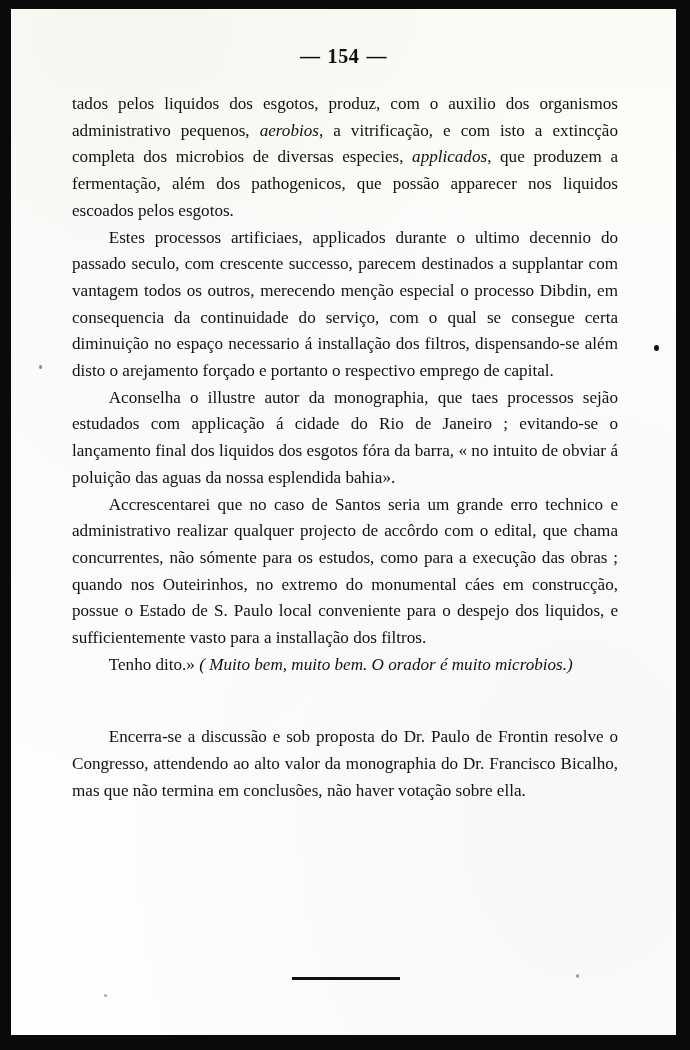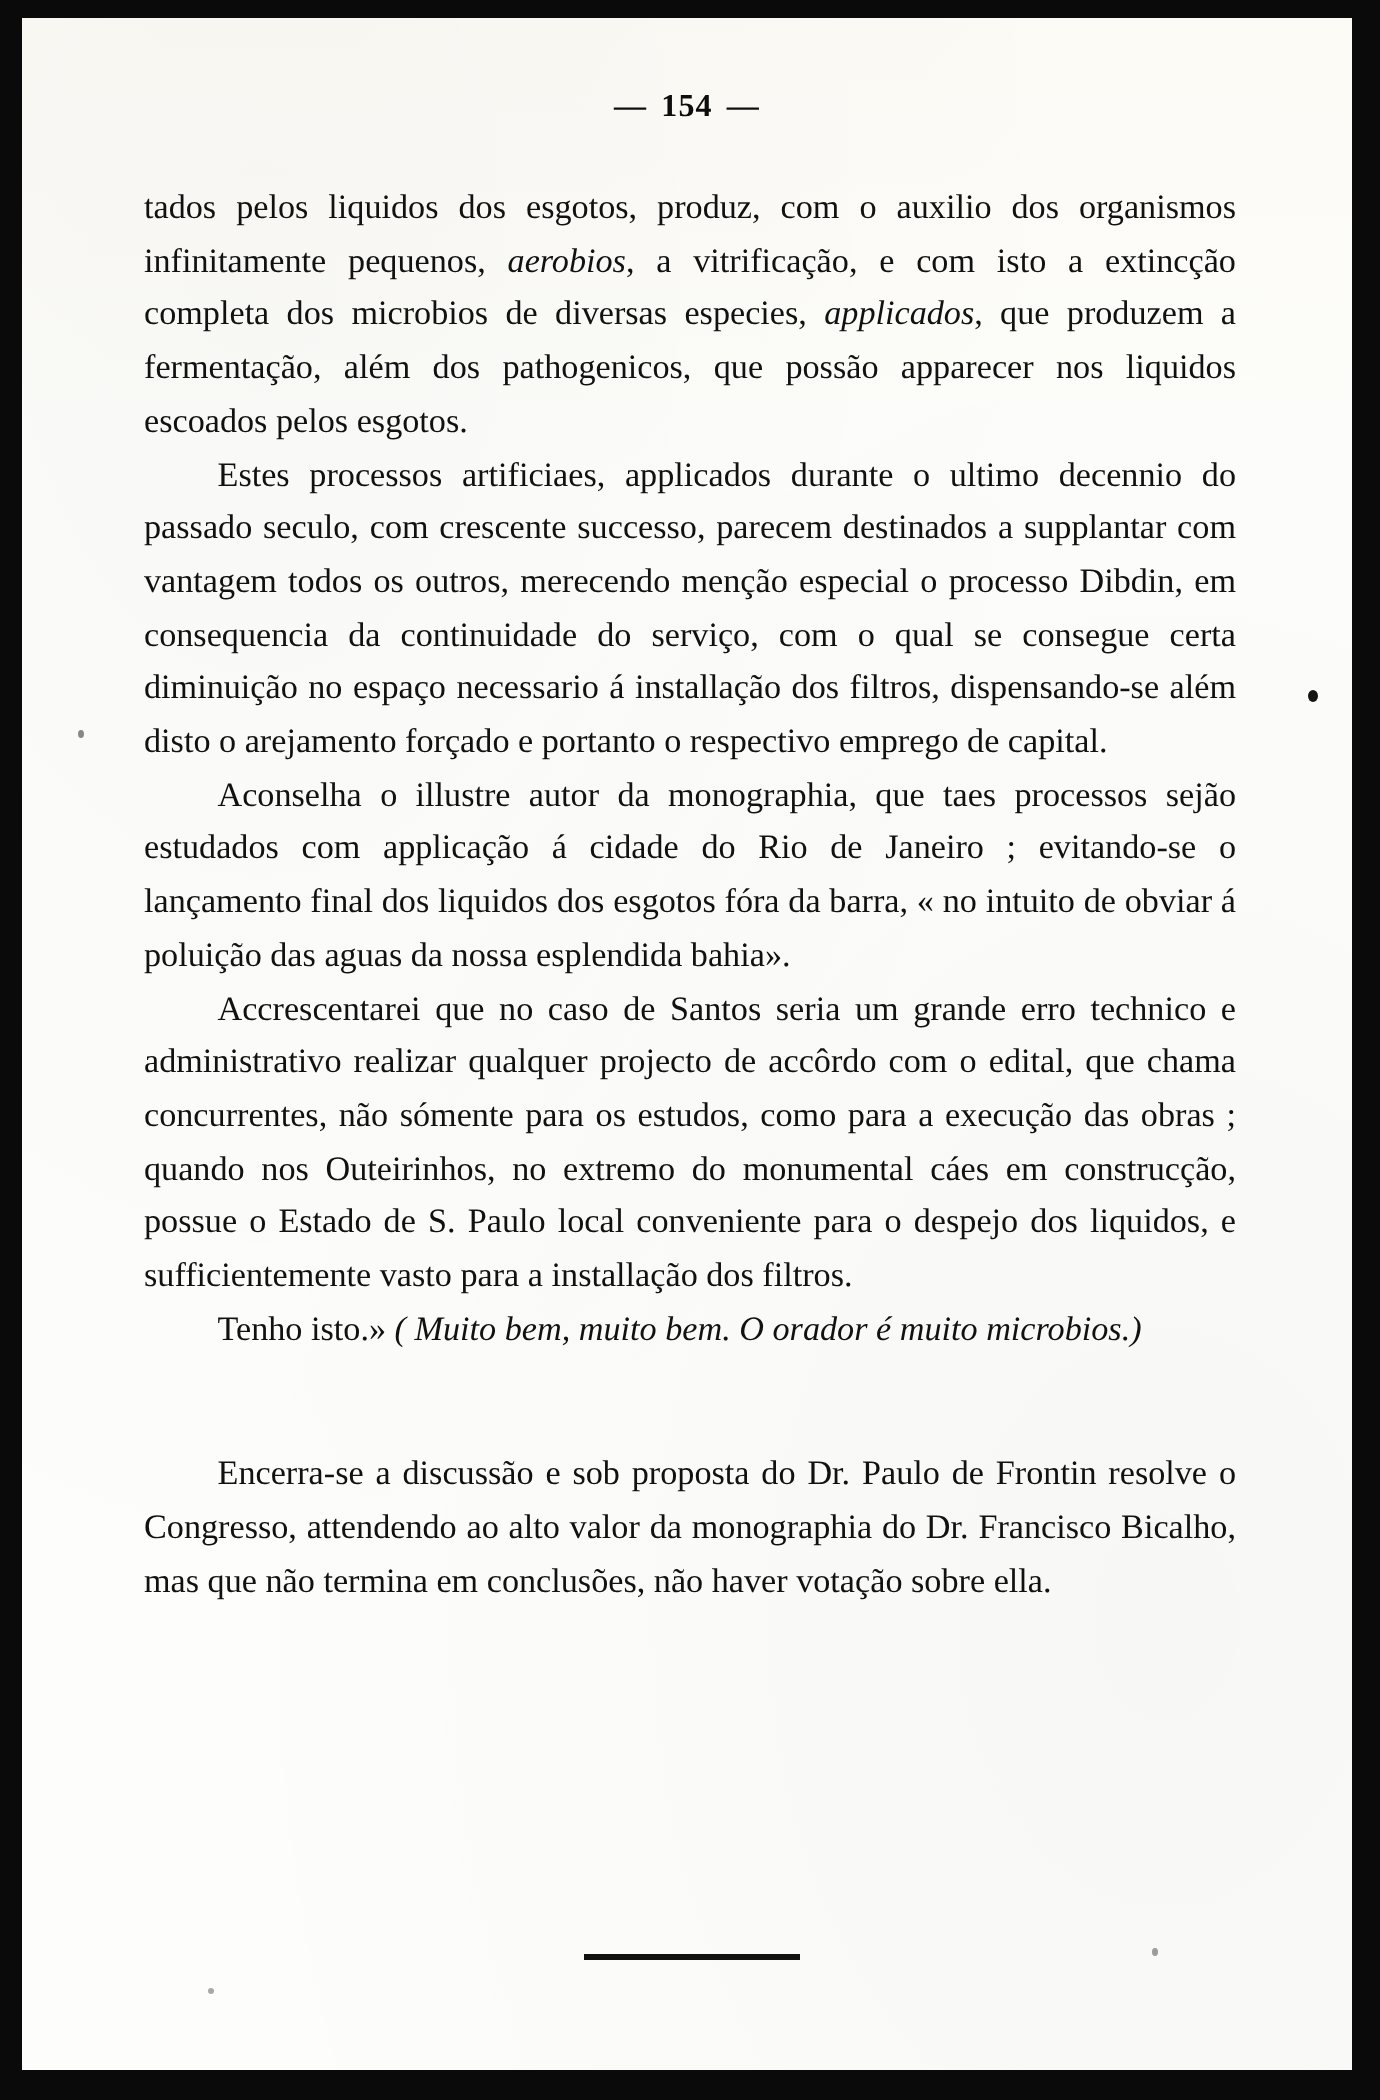--- a/index.html
+++ b/index.html
@@ -44,21 +44,21 @@
       linear-gradient(180deg, rgba(250,248,240,0.55) 0%, rgba(253,253,250,0) 22%);
   }
 
   
   #page-header {
     position: absolute;
     top: 36px;
     left: 0;
     width: 665px;
     text-align: center;
-    font-size: 16px;
+    font-size: 20px;
     font-weight: bold;
     letter-spacing: 0.6px;
     color: #0d0d0d;
   }
   #page-header .dash {
     display: inline-block;
     font-weight: bold;
   }
   #page-header .folio {
     display: inline-block;
@@ -148,25 +148,25 @@
 
   <div id="paper">
 
     <div id="paper-grain"></div>
 
     <div id="page-header">
       <span class="dash">—</span><span class="folio">154</span><span class="dash">—</span>
     </div>
 
     <div id="text-body">
-        <p class="no-indent"><span>tados pelos liquidos dos esgotos, produz, com o auxilio dos organismos infinitamente pequenos, </span><i>aerobios</i><span>, a vitrificação, e com isto a extincção completa dos microbios de diversas especies, </span><i>applicados</i><span>, que produzem a fermentação, além dos pathogenicos, que possão apparecer nos liquidos escoados pelos esgotos.</span></p>
+        <p class="no-indent"><span>tados pelos liquidos dos esgotos, produz, com o auxilio dos organismos administrativo pequenos, </span><i>aerobios</i><span>, a vitrificação, e com isto a extincção completa dos microbios de diversas especies, </span><i>applicados</i><span>, que produzem a fermentação, além dos pathogenicos, que possão apparecer nos liquidos escoados pelos esgotos.</span></p>
         <p><span>Estes processos artificiaes, applicados durante o ultimo decennio do passado seculo, com crescente successo, parecem destinados a supplantar com vantagem todos os outros, merecendo menção especial o processo Dibdin, em consequencia da continuidade do serviço, com o qual se consegue certa diminuição no espaço necessario á installação dos filtros, dispensando-se além disto o arejamento forçado e portanto o respectivo emprego de capital.</span></p>
         <p><span>Aconselha o illustre autor da monographia, que taes processos sejão estudados com applicação á cidade do Rio de Janeiro ; evitando-se o lançamento final dos liquidos dos esgotos fóra da barra, « no intuito de obviar á poluição das aguas da nossa esplendida bahia».</span></p>
         <p><span>Accrescentarei que no caso de Santos seria um grande erro technico e administrativo realizar qualquer projecto de accôrdo com o edital, que chama concurrentes, não sómente para os estudos, como para a execução das obras ; quando nos Outeirinhos, no extremo do monumental cáes em construcção, possue o Estado de S. Paulo local conveniente para o despejo dos liquidos, e sufficientemente vasto para a installação dos filtros.</span></p>
-        <p><span>Tenho isto.» </span><i>( Muito bem, muito bem. O orador é muito microbios.)</i></p>
+        <p><span>Tenho dito.» </span><i>( Muito bem, muito bem. O orador é muito microbios.)</i></p>
         <p class="last-line-left"><span>Encerra-se a discussão e sob proposta do Dr. Paulo de Frontin resolve o Congresso, attendendo ao alto valor da monographia do Dr. Francisco Bicalho, mas que não termina em conclusões, não haver votação sobre ella.</span></p>
       </div>
 
     <div id="bottom-rule"></div>
 
     <span class="speck" id="speck-right-margin"></span>
     <span class="speck" id="speck-left-margin"></span>
     <span class="speck" id="speck-low-left"></span>
     <span class="speck" id="speck-low-right"></span>
 

